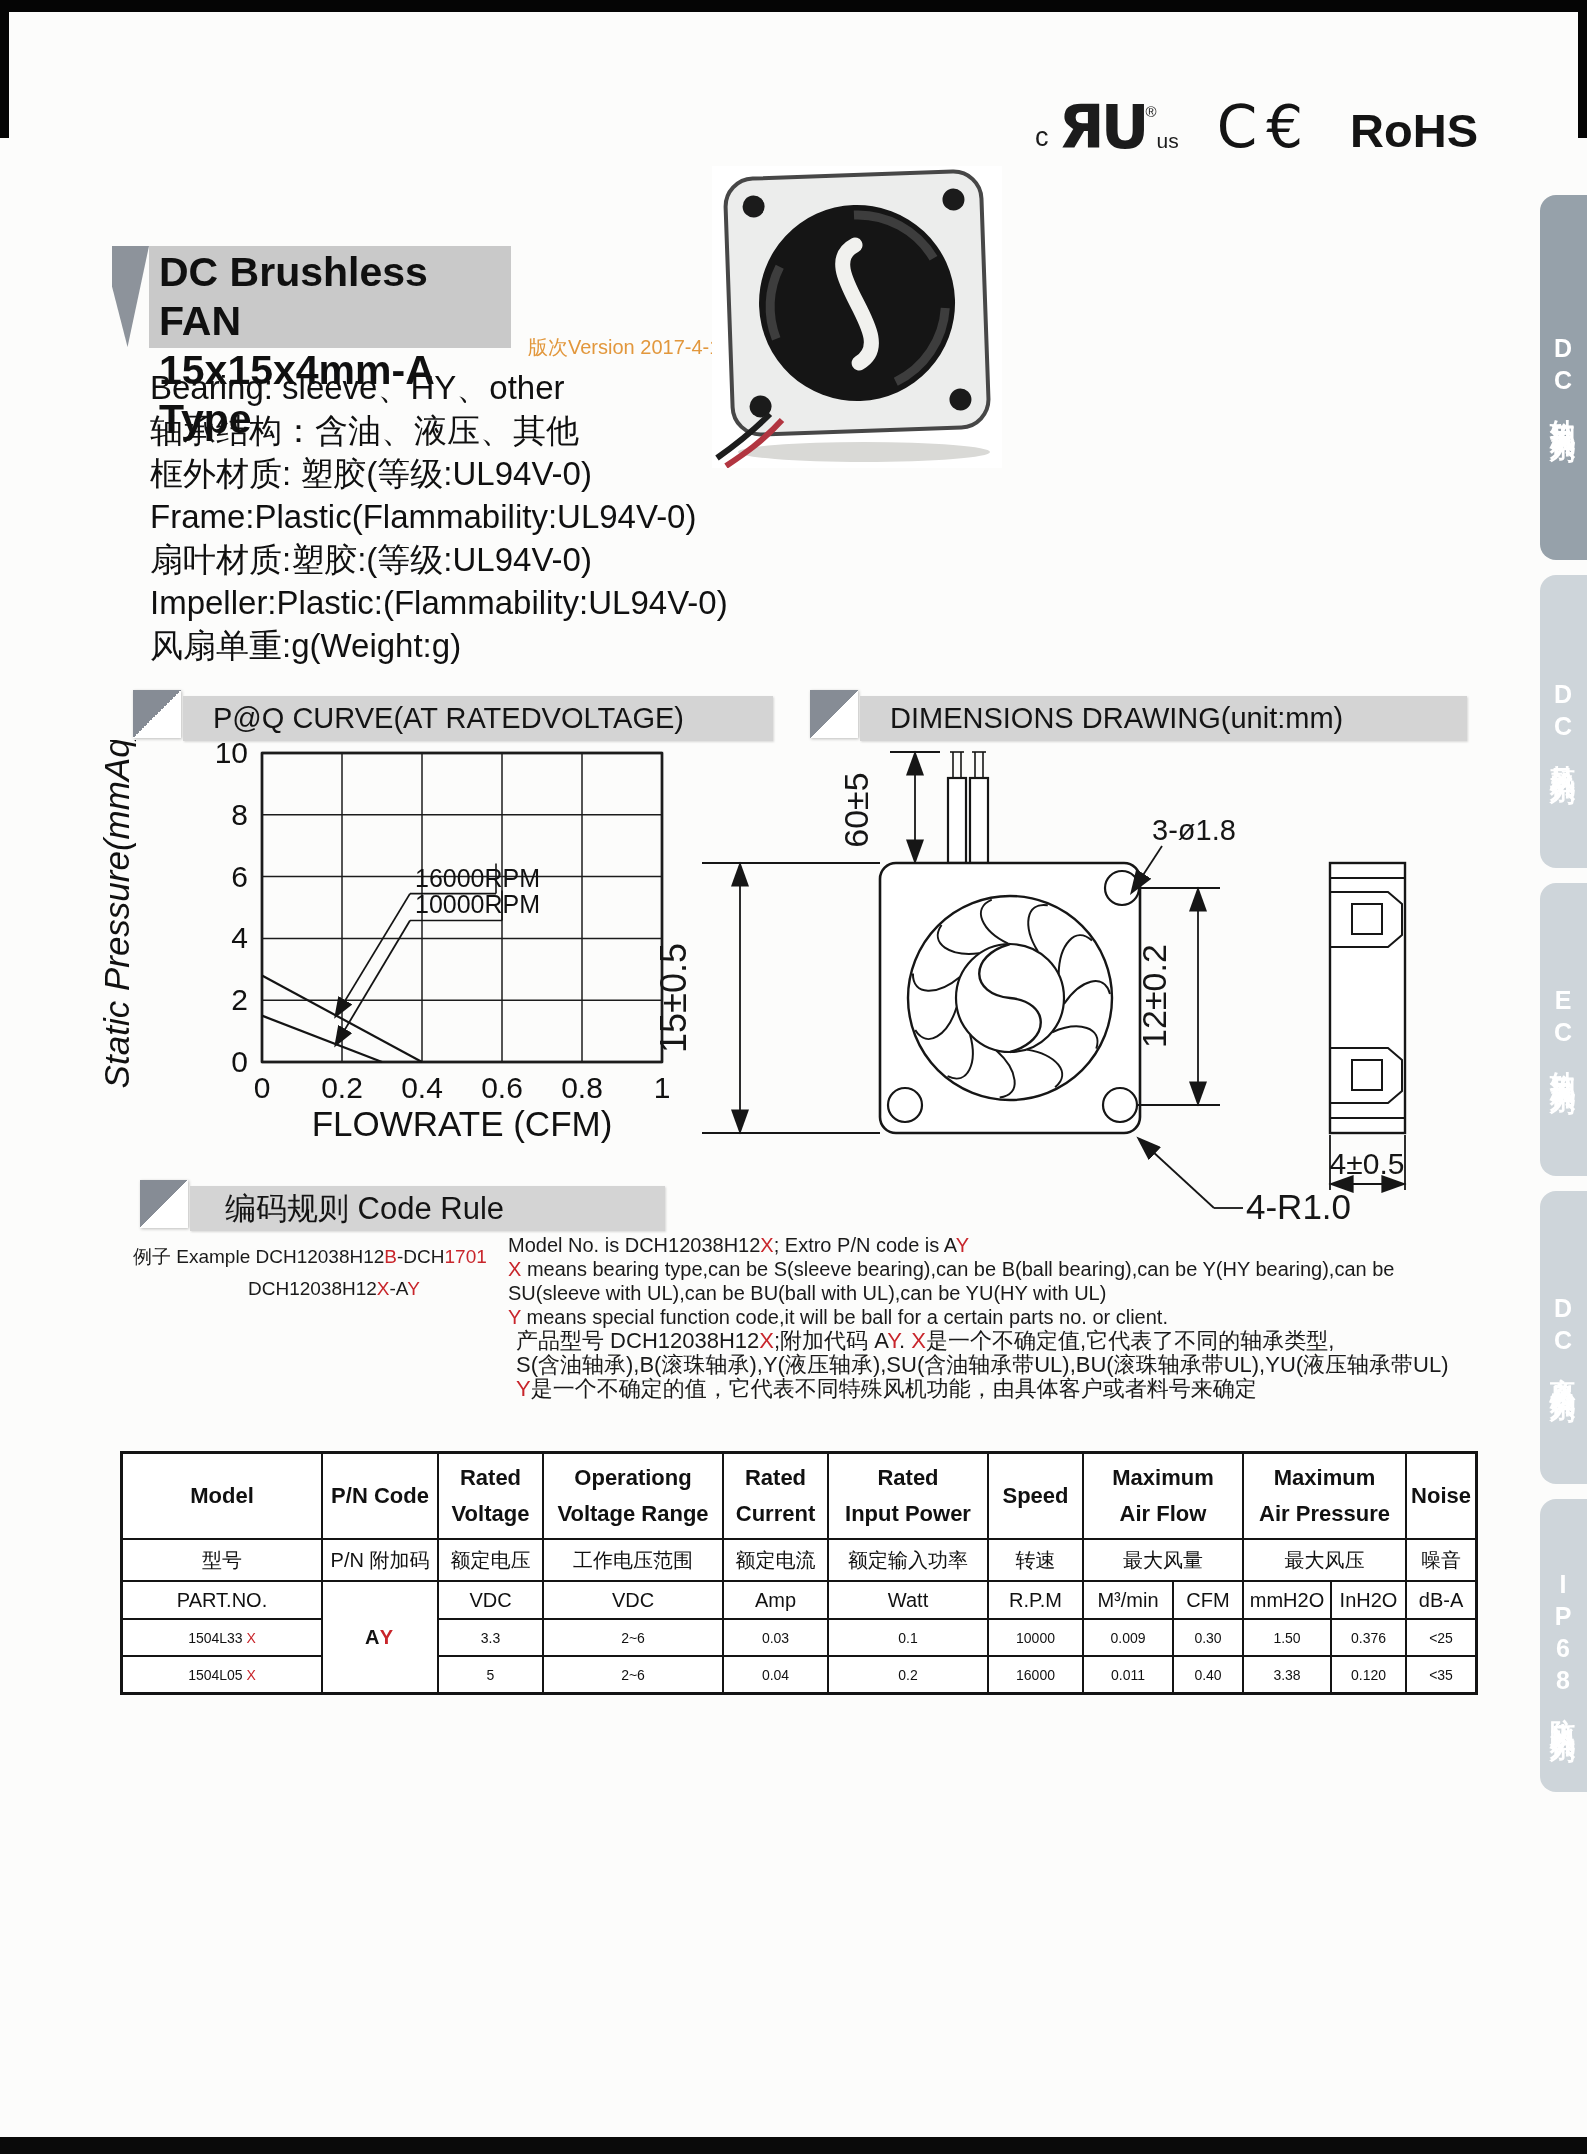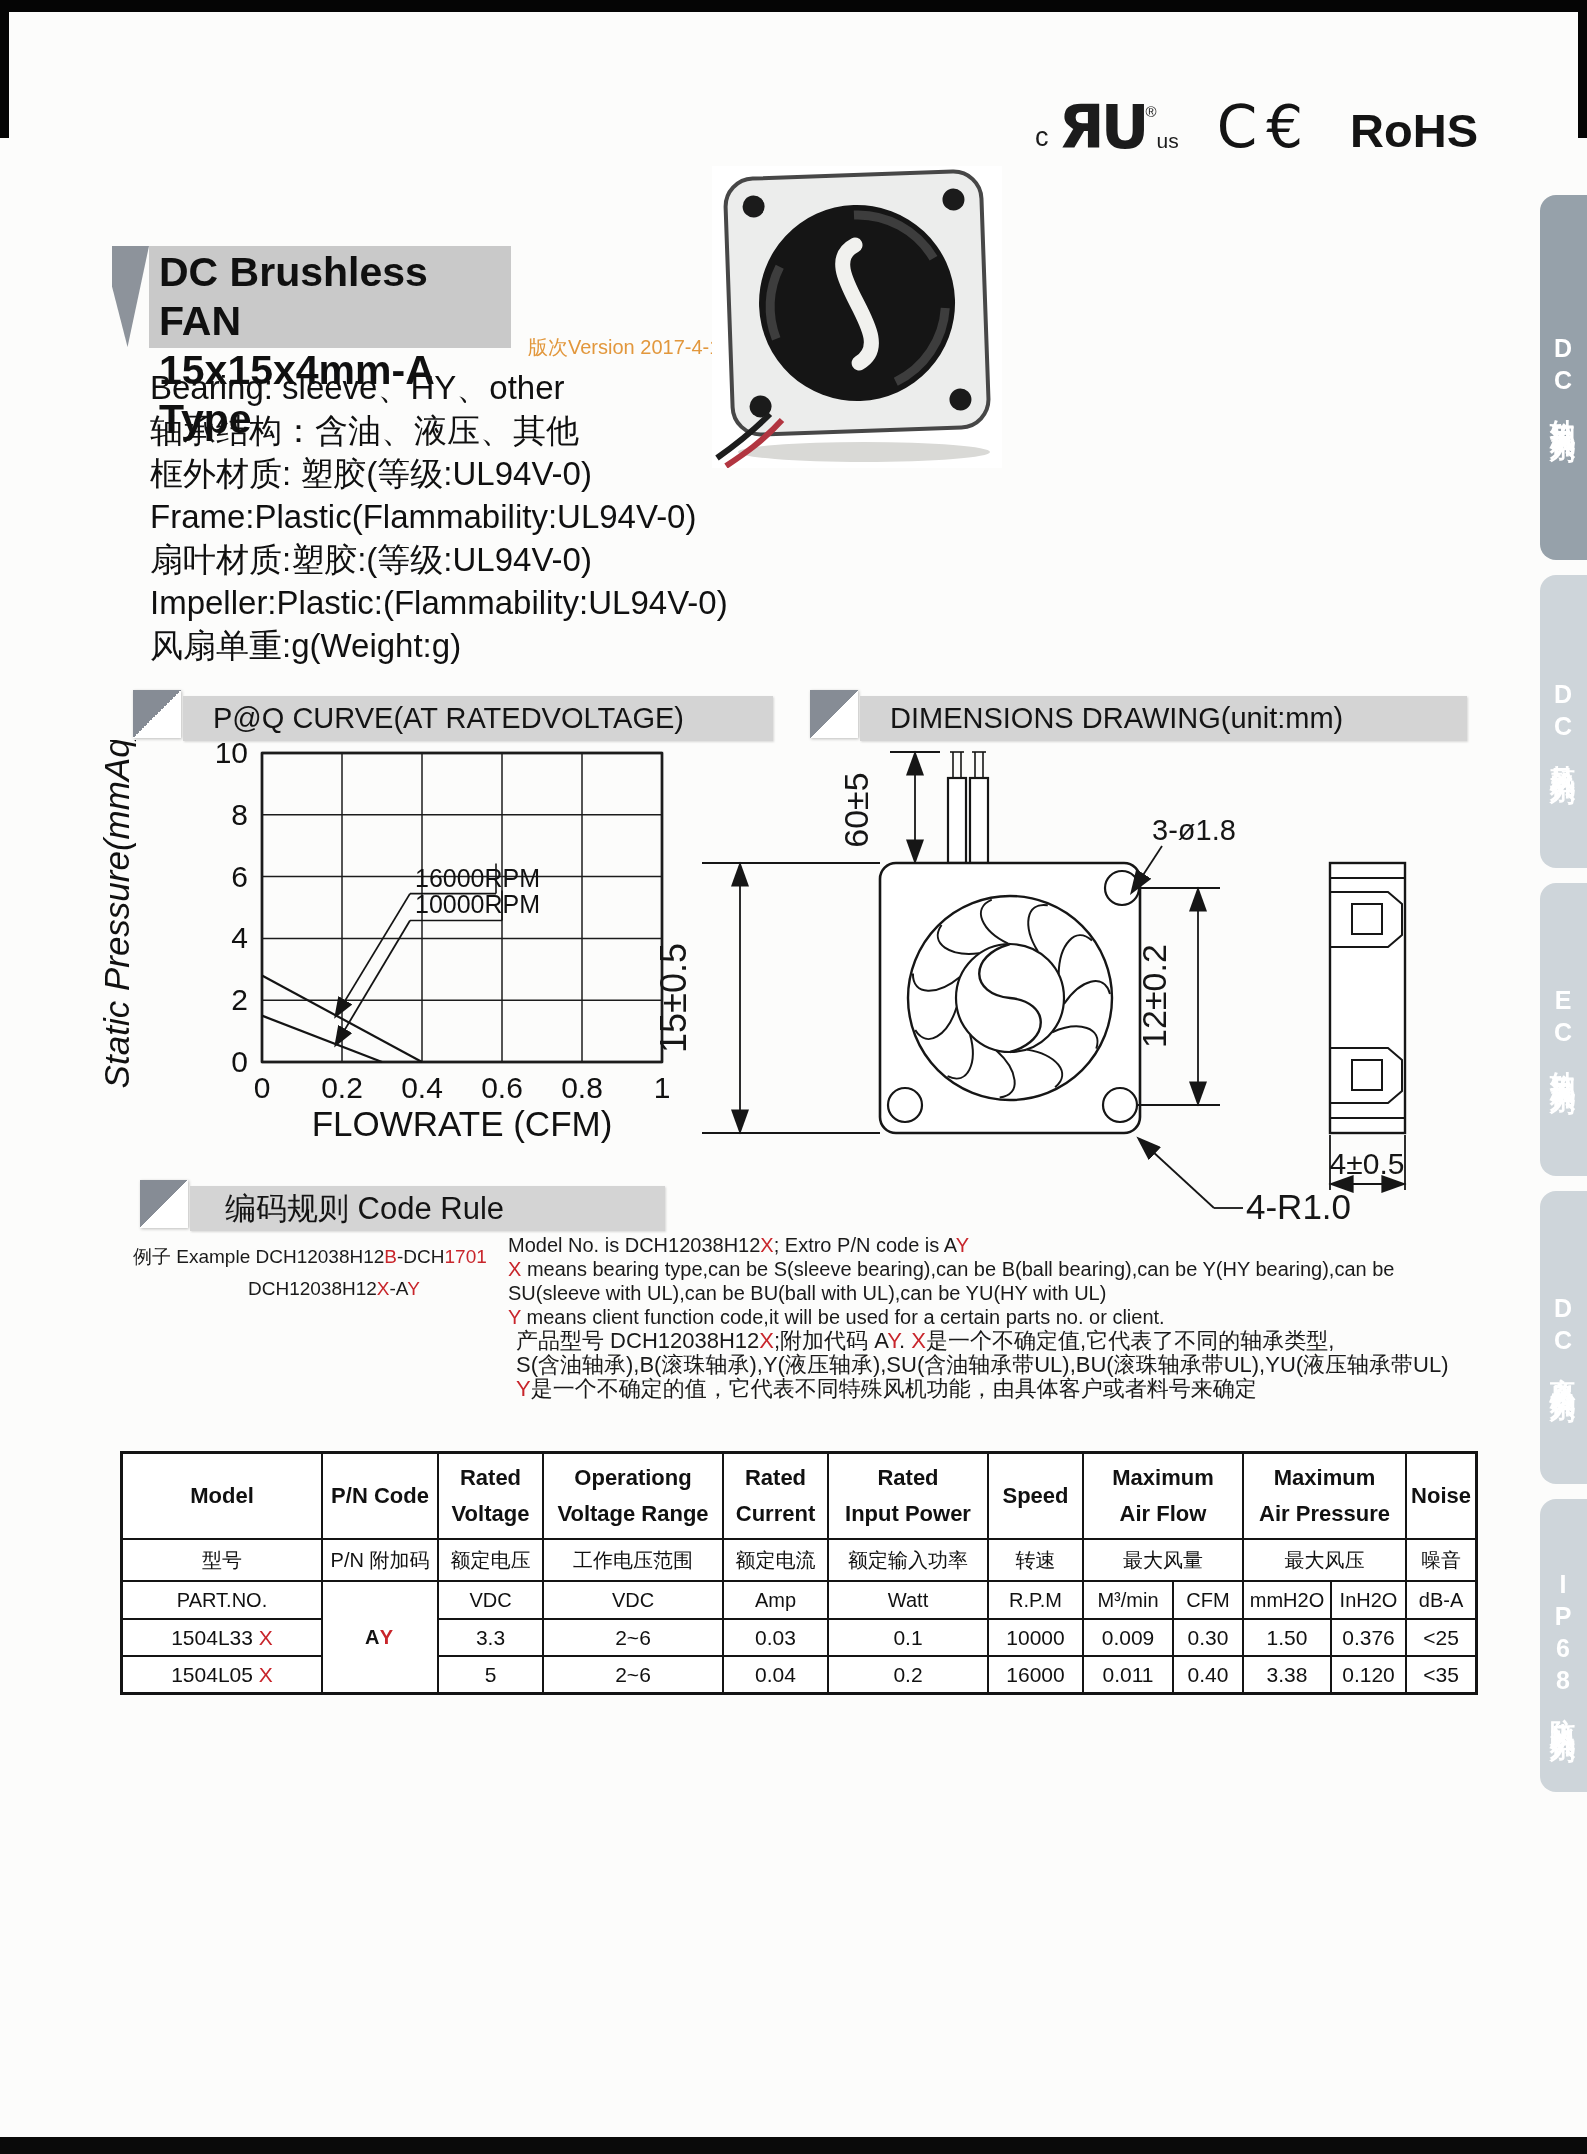--- a/index.html
+++ b/index.html
@@ -45,21 +45,21 @@
   .cr-lines div.cn-line{font-size:22px;margin-left:8px;}
   .red{color:#c8252b;}
 
   
   .spec-table{left:93px;top:1452px;padding-left:28px;}
   table{border-collapse:collapse;table-layout:fixed;width:1354px;background:#fff;}
   td,th{border:2px solid #141414;text-align:center;vertical-align:middle;padding:0;font-weight:normal;color:#111;}
   tr.r-en th{font-size:22px;font-weight:700;white-space:pre-line;line-height:36px;height:84px;}
   tr.r-cn td{font-size:20px;height:40px;}
   tr.r-unit td{font-size:20px;height:36px;}
-  tr.r-data td{font-size:21px;height:35px;}
+  tr.r-data td{font-size:14px;height:35px;}
   td.pn-big{font-size:48px;font-weight:700;letter-spacing:2px;}
   table{outline:1.5px solid #141414;}
 
   
   .tab{left:1540px;width:47px;border-radius:16px 0 0 16px;background:#ced5da;color:#fff;
        writing-mode:vertical-rl;text-orientation:upright;display:flex;align-items:center;justify-content:center;
        font-size:25px;font-weight:600;letter-spacing:4px;}
   .tab.active{background:#96a1aa;}
 
   svg text{font-family:"Liberation Sans",sans-serif;}
@@ -254,21 +254,21 @@
   <div class="abs marker" style="left:140px;top:1180px;"></div>
   <div class="abs sec" style="left:190px;top:1186px;width:440px;padding-left:35px;font-size:31px;">编码规则 Code Rule</div>
 
   <div class="abs example" style="left:133px;top:1244px;"><span>例子  Example DCH12038H12</span><span class="red">B</span><span>-DCH</span><span class="red">1701</span></div>
   <div class="abs example" style="left:248px;top:1278px;"><span>DCH12038H12</span><span class="red">X</span><span>-A</span><span class="red">Y</span></div>
 
   <div class="abs cr-lines">
     <div><span>Model No. is DCH12038H12</span><span class="red">X</span><span>; Extro P/N code  is  A</span><span class="red">Y</span></div>
     <div><span class="red">X</span><span> means bearing type,can be S(sleeve bearing),can be B(ball bearing),can be Y(HY bearing),can be</span></div>
     <div><span>SU(sleeve with UL),can be BU(ball with UL),can be YU(HY with UL)</span></div>
-    <div><span class="red">Y</span><span> means client function code,it will be used for a certain parts no. or client.</span></div>
+    <div><span class="red">Y</span><span> means special function code,it will be ball for a certain parts no. or client.</span></div>
     <div class="cn-line"><span>产品型号 DCH12038H12</span><span class="red">X</span><span>;附加代码 A</span><span class="red">Y</span><span>. </span><span class="red">X</span><span>是一个不确定值,它代表了不同的轴承类型,</span></div>
     <div class="cn-line"><span>S(含油轴承),B(滚珠轴承),Y(液压轴承),SU(含油轴承带UL),BU(滚珠轴承带UL),YU(液压轴承带UL)</span></div>
     <div class="cn-line"><span class="red">Y</span><span>是一个不确定的值，它代表不同特殊风机功能，由具体客户或者料号来确定</span></div>
   </div>
 
   <div class="abs spec-table">
     <table>
       <colgroup>
         <col style="width:200px">
           <col style="width:116px">

